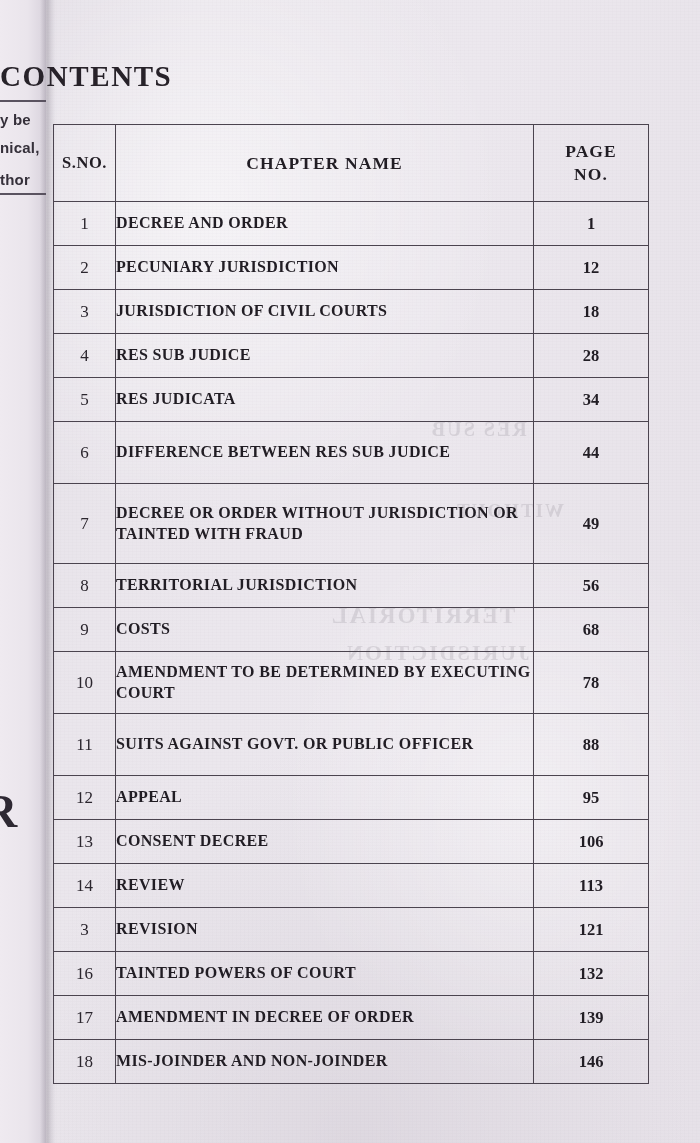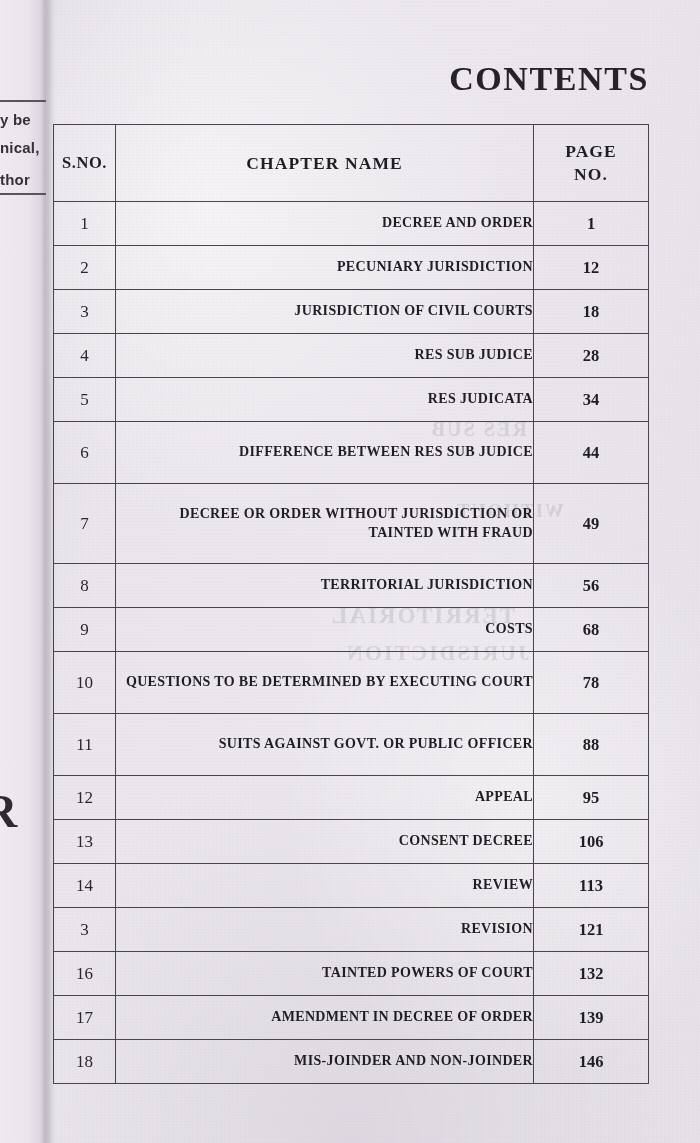--- a/index.html
+++ b/index.html
@@ -97,24 +97,24 @@
   #ghost-1 { left: 330px; top: 603px; font-size: 23px; }
   #ghost-2 { left: 345px; top: 640px; font-size: 22px; }
   #ghost-3 { left: 430px; top: 418px; font-size: 20px; }
   #ghost-4 { left: 455px; top: 500px; font-size: 19px; }
 
   
   #title {
     position: absolute;
     left: 0; top: 60px;
     width: 649px;
-    text-align: right;
+    text-align: left;
     font-family: "Liberation Serif", serif;
     font-weight: 700;
-    font-size: 34px;
+    font-size: 29px;
     letter-spacing: 1.6px;
     color: #272229;
   }
 
   
   #toc-table {
     position: absolute;
     left: 53px;
     top: 124px;
     width: 595px;
@@ -143,25 +143,25 @@
   th.h-page { line-height: 1.32; }
 
   td.sno {
     text-align: center;
     font-size: 17px;
     font-weight: 400;
     color: #2b262e;
   }
   td.name {
     font-weight: 700;
-    font-size: 14px;
+    font-size: 16px;
     letter-spacing: .35px;
     line-height: 1.30;
     padding: 7px 6px 7px 13px;
-    text-align: right;
+    text-align: left;
   }
   td.page {
     text-align: center;
     font-weight: 700;
     font-size: 16.5px;
   }
 
   tbody tr { height: 44px; }
   tbody tr.tall-2 { height: 62px; }
   tbody tr.tall-3 { height: 80px; }
@@ -247,21 +247,21 @@
           <td class="name">TERRITORIAL JURISDICTION</td>
           <td class="page">56</td>
         </tr>
         <tr>
           <td class="sno">9</td>
           <td class="name">COSTS</td>
           <td class="page">68</td>
         </tr>
         <tr class="tall-2">
           <td class="sno">10</td>
-          <td class="name">QUESTIONS TO BE DETERMINED BY EXECUTING COURT</td>
+          <td class="name">AMENDMENT TO BE DETERMINED BY EXECUTING COURT</td>
           <td class="page">78</td>
         </tr>
         <tr class="tall-2">
           <td class="sno">11</td>
           <td class="name">SUITS AGAINST GOVT. OR PUBLIC OFFICER</td>
           <td class="page">88</td>
         </tr>
         <tr>
           <td class="sno">12</td>
           <td class="name">APPEAL</td>

